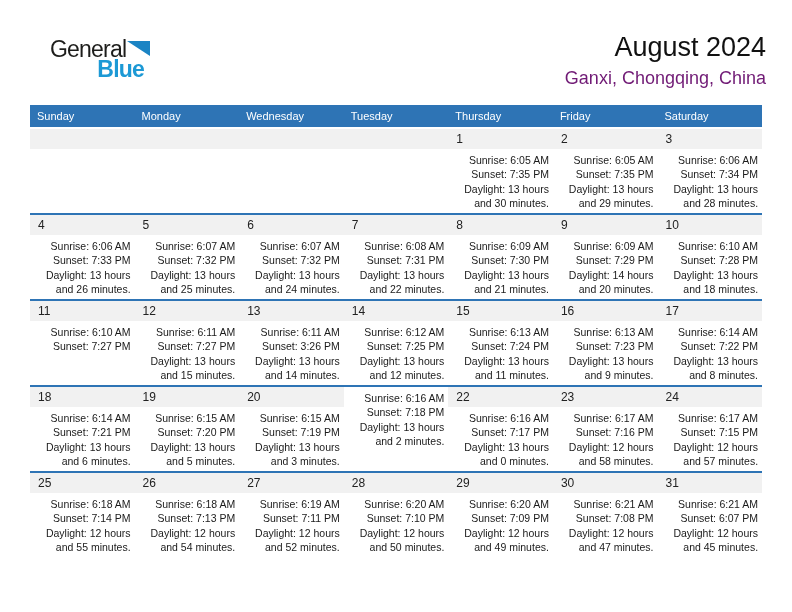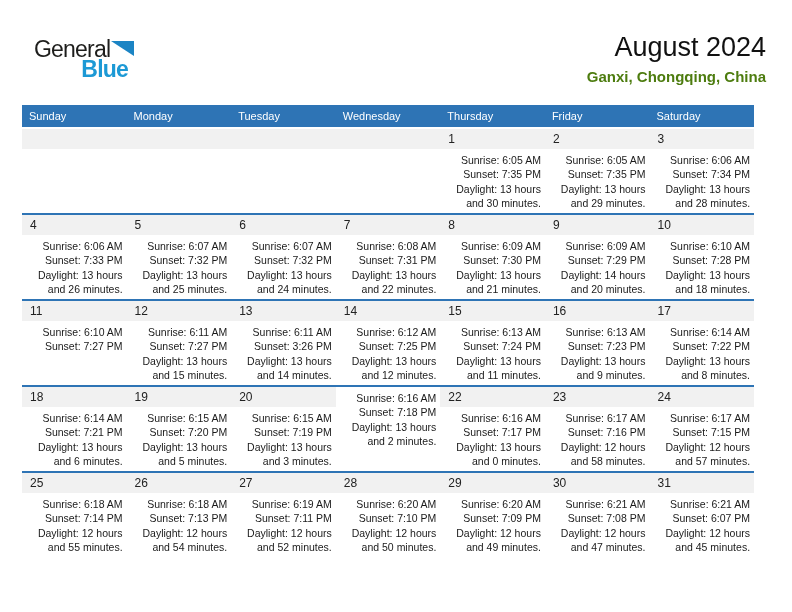--- a/index.html
+++ b/index.html
@@ -1,33 +1,33 @@
 <!DOCTYPE html>
 <html><head>
 <meta charset="utf-8">
 <style>
   * { box-sizing: border-box; margin: 0; padding: 0; }
   html, body { width: 792px; height: 612px; overflow: hidden; background: #ffffff;
     font-family: "Liberation Sans", sans-serif; }
   .page { position: relative; width: 792px; height: 612px; background: #ffffff; }
 
   
-  .logo { position: absolute; left: 34px; top: 38px; width: 106px; }
+  .logo { position: absolute; left: 50px; top: 38px; width: 106px; }
   .logo-line1 { display: flex; align-items: flex-start; }
   .logo-general { font-size: 23px; font-weight: 500; color: #1d1d1b; letter-spacing: -0.8px; line-height: 1; }
   .logo-tri { width: 0; height: 0; border-top: 15px solid #1b84c4; border-left: 23px solid transparent; margin-top: 3px; margin-left: 1px; }
   .logo-blue { font-size: 23px; font-weight: 700; color: #1c99d5; letter-spacing: -0.8px; line-height: 1; text-align: right; padding-right: 12px; margin-top: -3px; }
 
   
   .titleblock { position: absolute; top: 33px; right: 26px; text-align: right; }
   .main-title { font-size: 27px; font-weight: 400; color: #111111; line-height: 1.05; }
-  .subtitle { font-size: 15px; font-weight: 700; color: #4d7c0f; margin-top: 7px; }
+  .subtitle { font-size: 18px; font-weight: 400; color: #701a75; margin-top: 7px; }
 
   
-  .cal { position: absolute; left: 22px; top: 105px; width: 732px; }
+  .cal { position: absolute; left: 30px; top: 105px; width: 732px; }
   .weekdays { display: flex; background: #2e74b5; height: 22px; }
   .wd { flex: 1; color: #ffffff; font-size: 11px; line-height: 22px; padding-left: 7px;
     overflow: hidden; white-space: nowrap; }
   .week { display: flex; height: 86px; border-top: 2px solid #2e74b5; }
   .week:first-child { border-top: 2px solid #ffffff; }
   .cell { flex: 1; overflow: hidden; }
   .num { height: 20px; line-height: 20px; background: #f1f1f1; font-size: 12px; color: #222222; padding-left: 8px; }
   .cell-body { padding: 4px 4px 0 8px; font-size: 10.5px; line-height: 14.4px; color: #1a1a1a; text-align: right; }
 </style>
 </head>
@@ -45,22 +45,22 @@
 
   <div class="titleblock">
     <div class="main-title">August 2024</div>
     <div class="subtitle">Ganxi, Chongqing, China</div>
   </div>
 
   <div class="cal">
     <div class="weekdays" id="weekday-row">
         <div class="wd">Sunday</div>
         <div class="wd">Monday</div>
+        <div class="wd">Wednesday</div>
         <div class="wd">Tuesday</div>
-        <div class="wd">Wednesday</div>
         <div class="wd">Thursday</div>
         <div class="wd">Friday</div>
         <div class="wd">Saturday</div>
       </div>
     <div id="grid">
         <div class="week">
           <div class="cell">
             <div class="num"></div>
           </div>
           <div class="cell">

